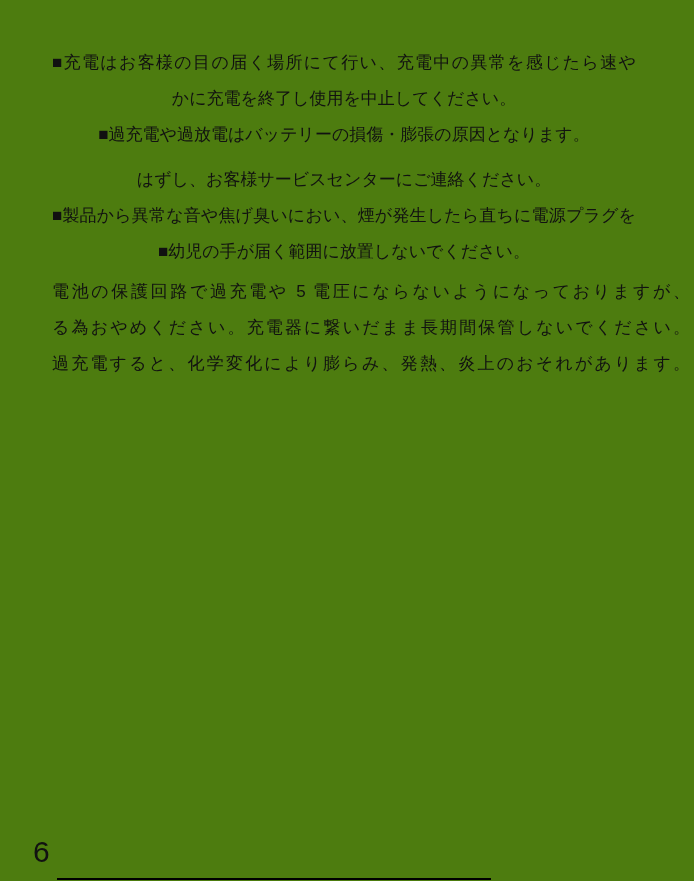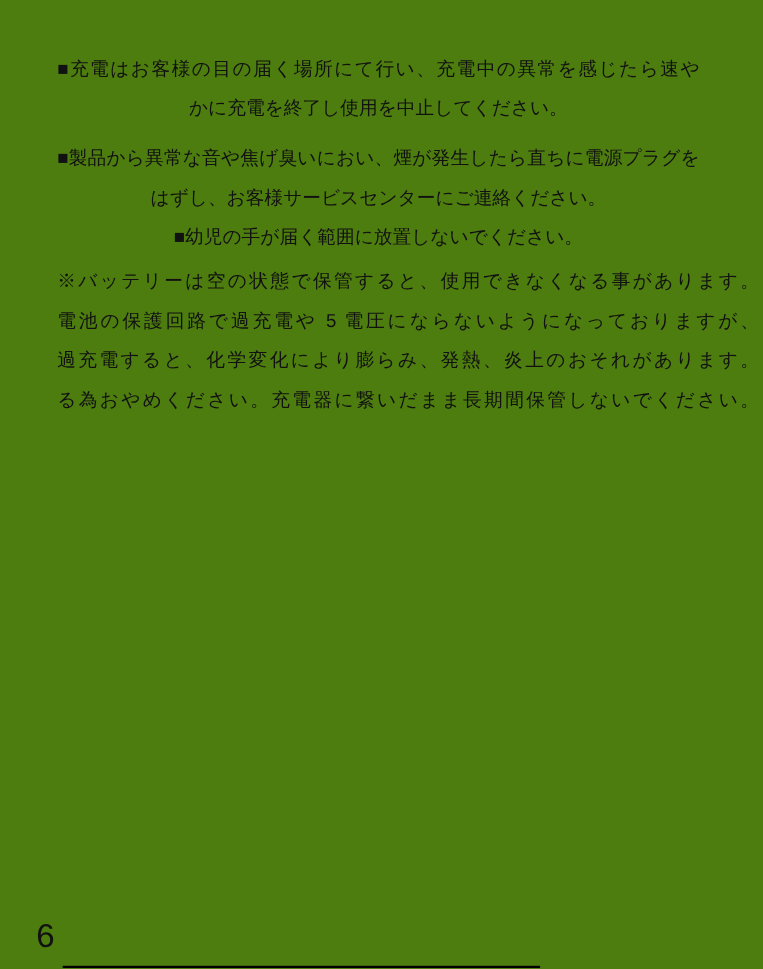--- a/index.html
+++ b/index.html
@@ -67,35 +67,37 @@
 
 <div class="page">
 
   <div class="content">
 
     <div class="para bullets">
       <div class="line jline">■充電はお客様の目の届く場所にて行い、充電中の異常を感じたら速や</div>
       <div class="line nline">かに充電を終了し使用を中止してください。</div>
     </div>
 
+    <div class="para bullets">
+      <div class="line nline">■過充電や過放電はバッテリーの損傷・膨張の原因となります。</div>
+    </div>
 
     <div class="para bullets mt9">
+      <div class="line nline">はずし、お客様サービスセンターにご連絡ください。</div>
       <div class="line jline">■製品から異常な音や焦げ臭いにおい、煙が発生したら直ちに電源プラグを</div>
-      <div class="line nline">はずし、お客様サービスセンターにご連絡ください。</div>
     </div>
 
     <div class="para bullets">
       <div class="line nline">■幼児の手が届く範囲に放置しないでください。</div>
     </div>
 
     <div class="para note mt4">
-      <div class="line jline">※バッテリーは空の状態で保管すると、使用できなくなる事があります。</div>
       <div class="line jline">電池の保護回路で過充電や 5 電圧にならないようになっておりますが、</div>
+      <div class="line jline">る為おやめください。充電器に繋いだまま長期間保管しないでください。</div>
       <div class="line jline">過充電すると、化学変化により膨らみ、発熱、炎上のおそれがあります。</div>
-      <div class="line jline">る為おやめください。充電器に繋いだまま長期間保管しないでください。</div>
     </div>
 
   </div>
 
   <div class="page-number">6</div>
 
   <div class="bottom-rule"></div>
 
 </div>
 

